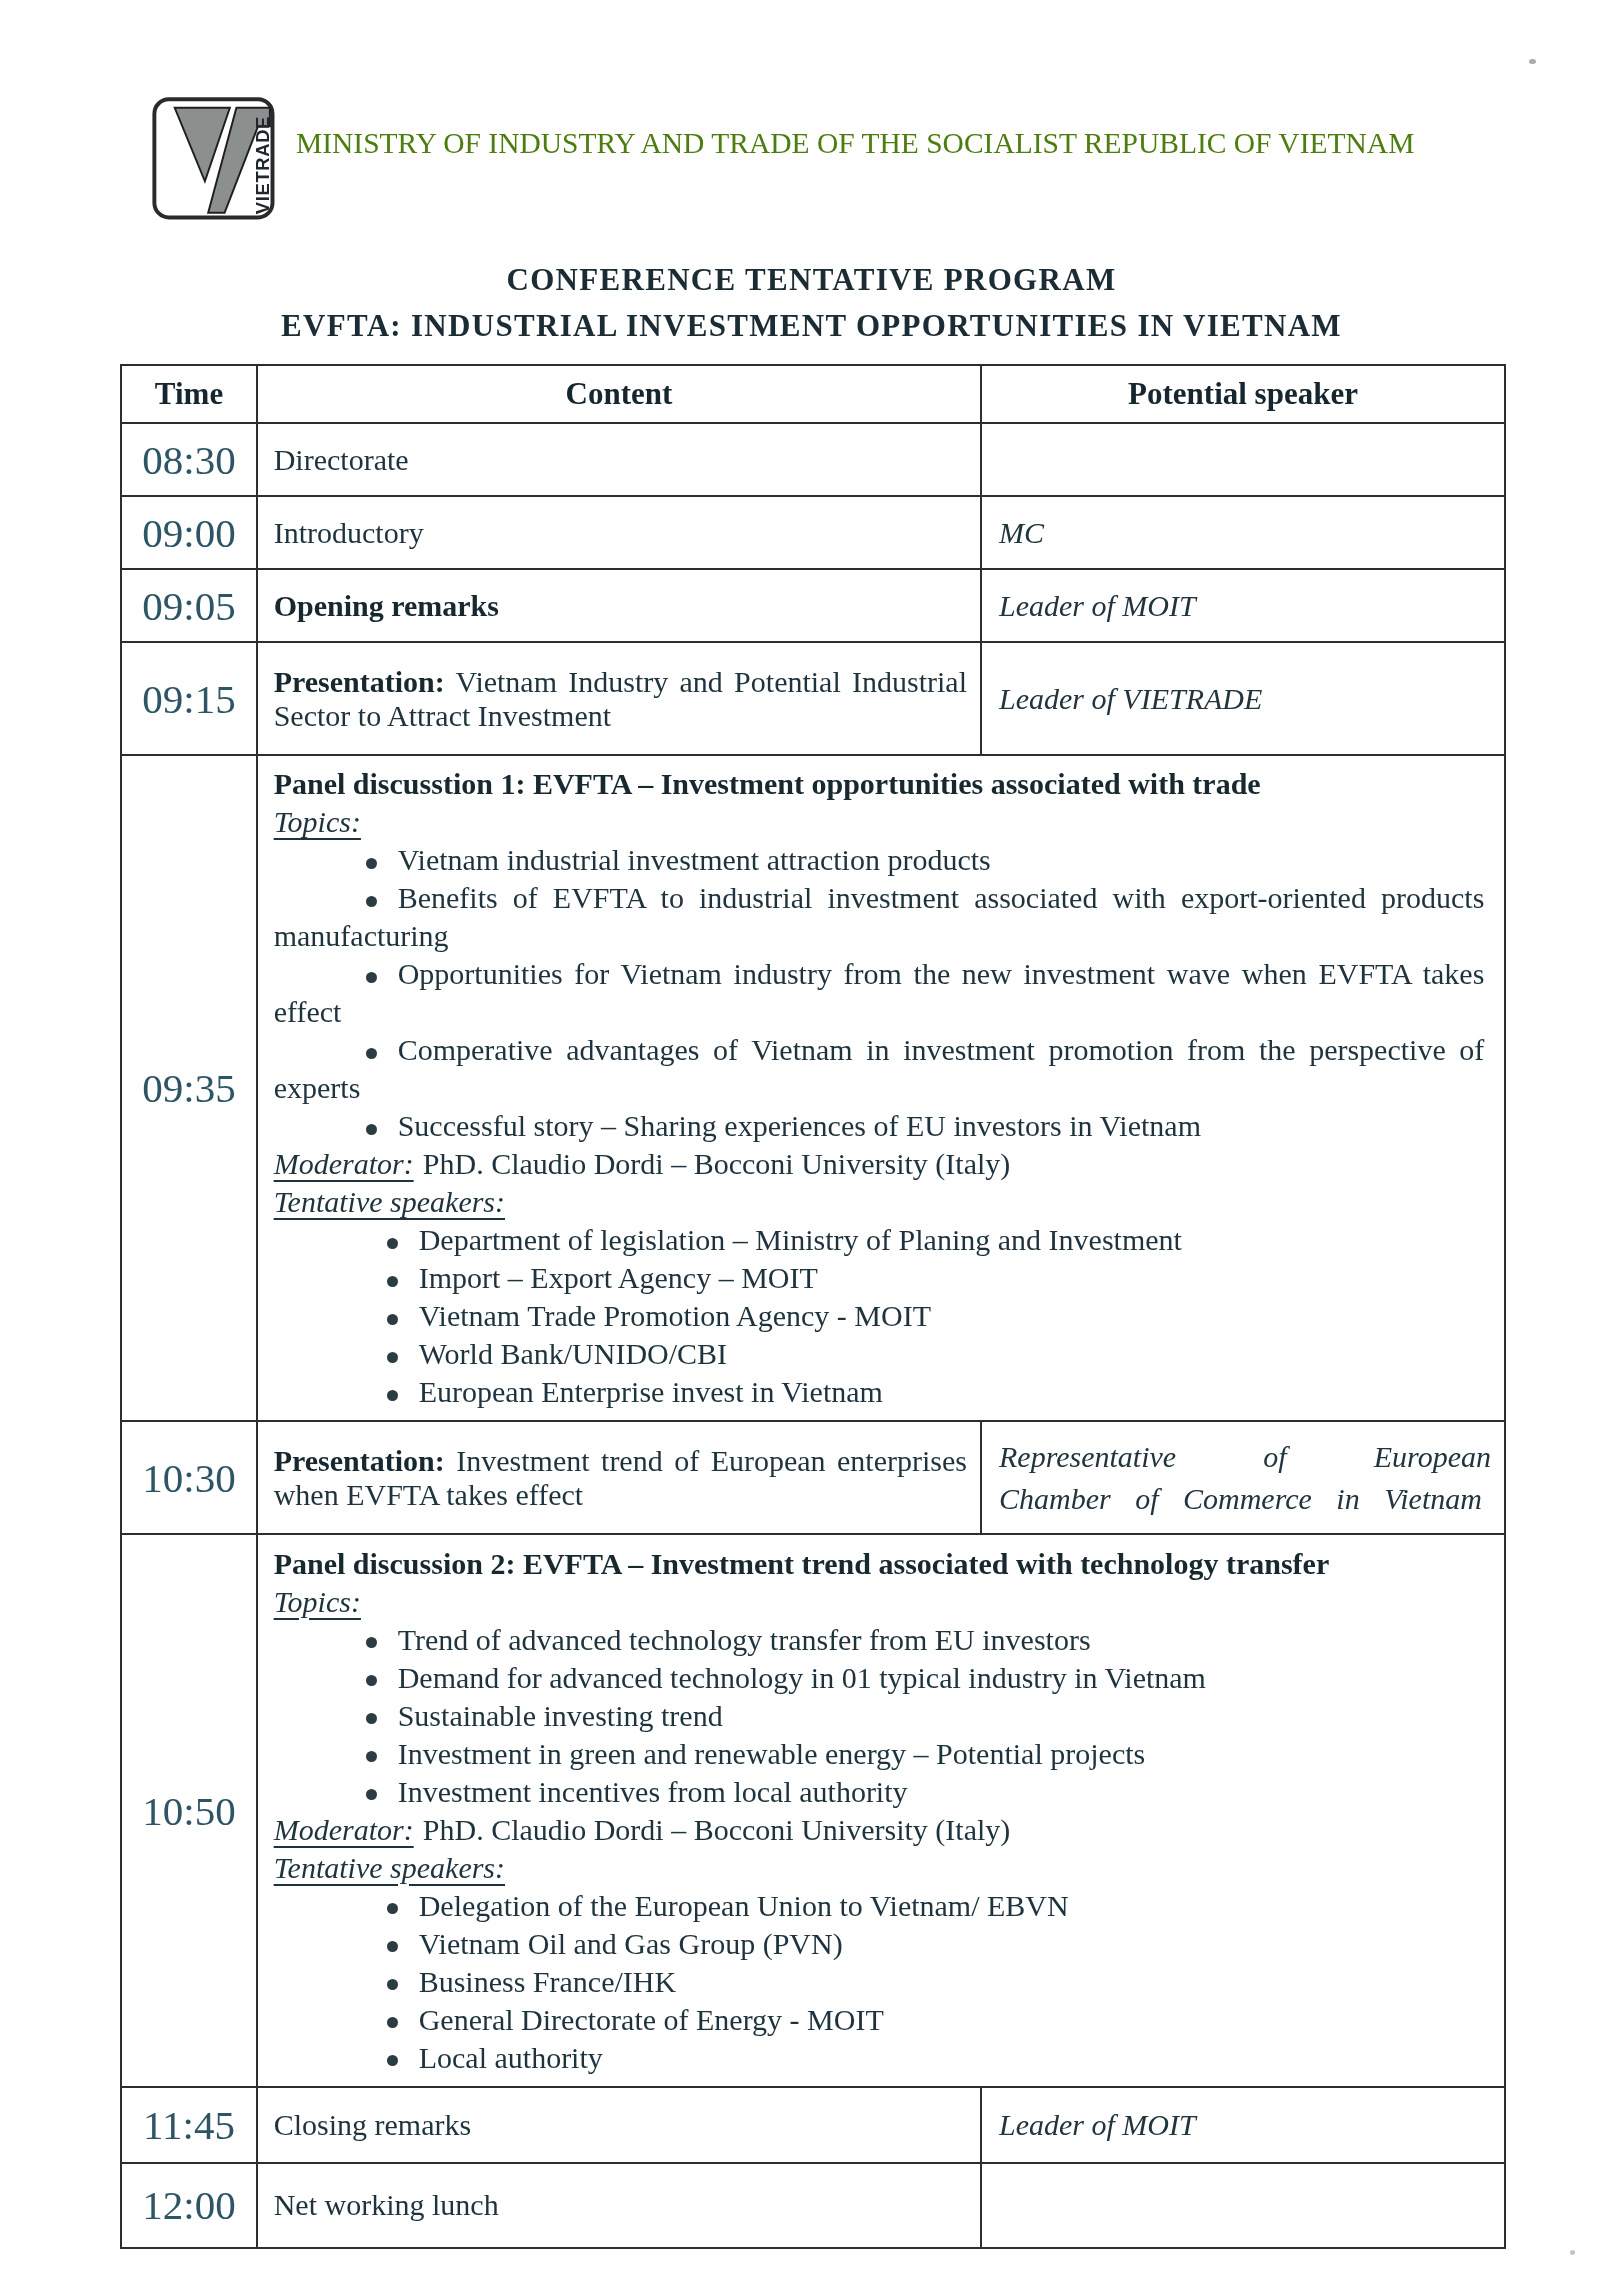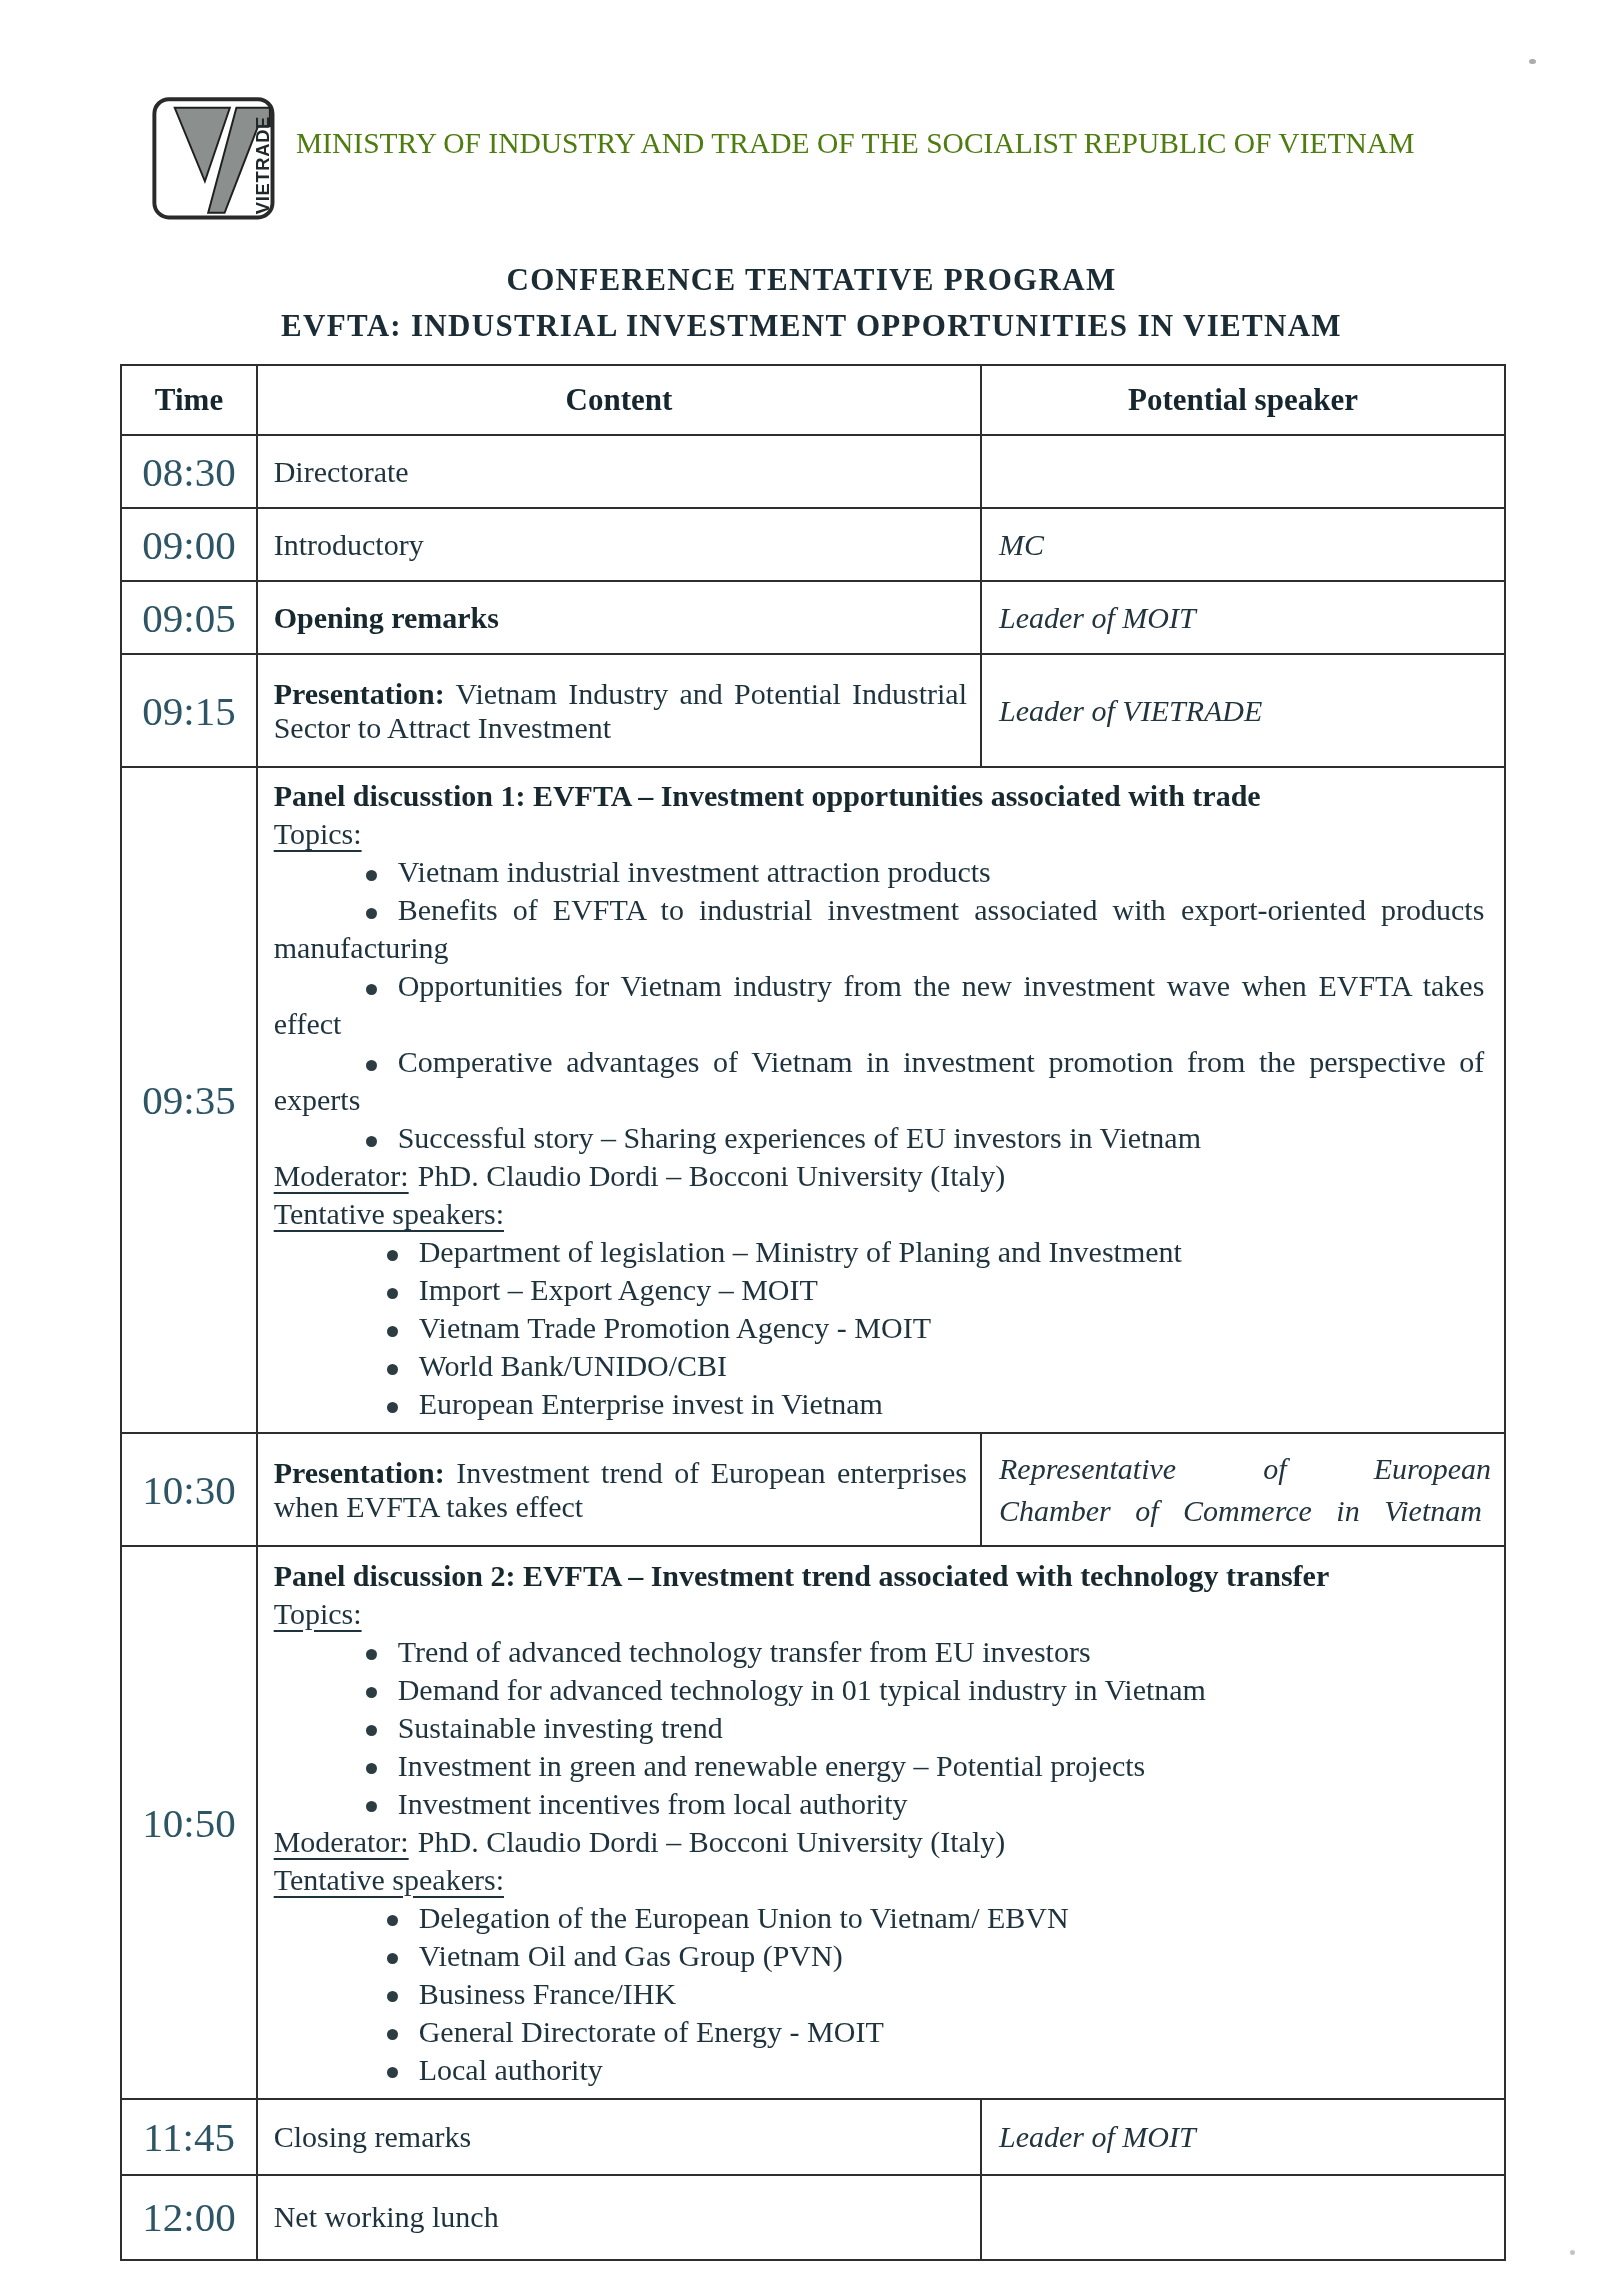--- a/index.html
+++ b/index.html
@@ -28,32 +28,32 @@
   table.program col.c-time{width:136px;}
   table.program col.c-content{width:724px;}
   table.program col.c-speaker{width:524px;}
   th,td{border:2.6px solid #2e2e2e;}
   th{font-weight:bold;text-align:center;padding:9.2px 5.2px;color:#16262e;font-size:31px;}
   td.time{text-align:center;vertical-align:middle;color:#2d5565;font-size:41px;}
   td.content{padding:10.5px 13px 10.5px 15.7px;vertical-align:middle;text-align:left;}
   td.content.just{text-align:justify;}
   td.speaker{padding:10.5px 13px 10.5px 17px;vertical-align:middle;font-style:italic;color:#22343e;}
   td.speaker.stretch{text-align:justify;word-spacing:17px;line-height:42px;}
-  tr.r-hdr{height:70px;}
+  tr.r-hdr{height:58px;}
   tr.r-sm{height:73px;}
   tr.r-md{height:113px;}
   tr.r-xs{height:76px;}
   tr.r-last{height:85px;}
   .b{font-weight:bold;color:#17282f;}
 
   
   td.panel{padding:9.2px 19.7px 9.2px 15.7px;vertical-align:top;}
   td.panel p{margin:0;line-height:38px;text-align:justify;}
   .p-head{font-weight:bold;color:#17282f;}
-  .u{text-decoration:underline;text-decoration-thickness:2px;text-underline-offset:5.9px;}
+  .u{text-decoration:underline;text-decoration-thickness:2px;text-underline-offset:5.9px;font-style:italic;}
   .mod .u{margin-right:9.2px;}
   p.bullet{text-indent:92px;}
   p.bullet.b2{text-indent:113px;}
   .dot{display:inline-block;width:11px;height:11px;border-radius:50%;
        background:#2c3c43;margin-right:21px;vertical-align:1.3px;text-indent:0;}
 
   
   .speck{position:absolute;border-radius:50%;background:#a9adad;}
   .speck.s1{left:1529px;top:59px;width:6.6px;height:5.2px;}
   .speck.s2{left:1570px;top:2250px;width:5.2px;height:5.2px;opacity:.7;}

